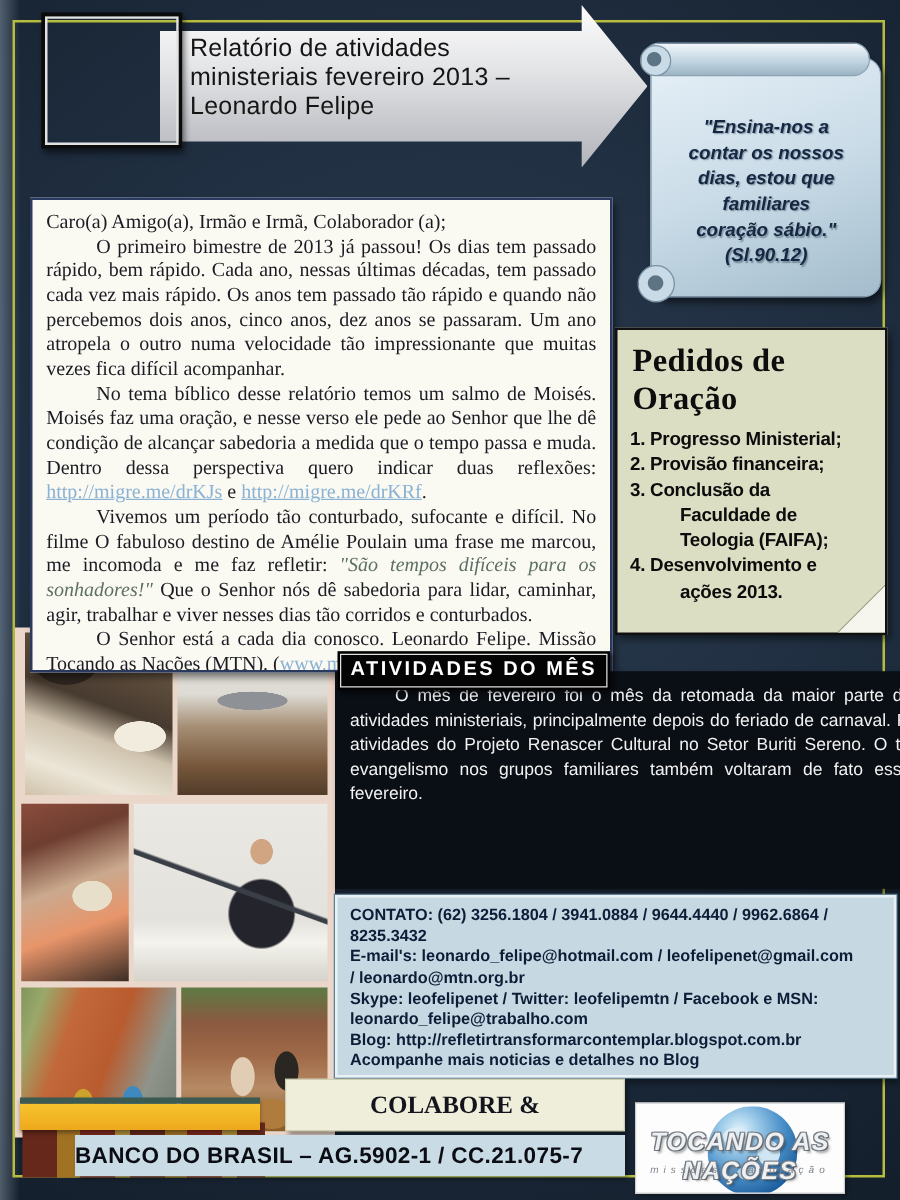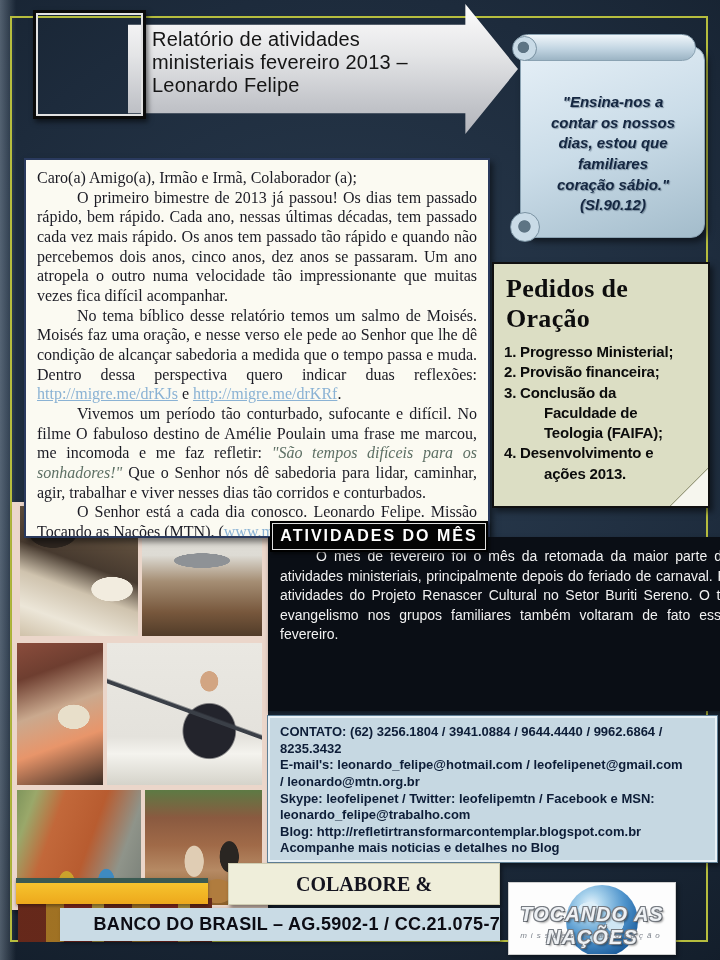--- a/index.html
+++ b/index.html
@@ -176,21 +176,21 @@
 
   
   .colabore {
     position:absolute; left:228px; top:863px; width:272px; height:42px; z-index:4;
     background:#efeeda; border:1px solid #cfcdb2; text-align:center;
     font-family:"Liberation Serif", serif; font-weight:bold; font-size:20px;
     line-height:40px; color:#14141f; box-shadow:2px 3px 4px rgba(0,0,0,.45);
   }
   .banco {
     position:absolute; left:60px; top:908px; width:440px; height:33px; z-index:5;
-    background:#c9dbe5; text-align:right; font-weight:bold; font-size:18px;
+    background:#c9dbe5; text-align:left; font-weight:bold; font-size:18px;
     line-height:33px; color:#0c0c14; letter-spacing:.3px; box-shadow:2px 2px 4px rgba(0,0,0,.4);
   }
   .logo-box {
     position:absolute; left:508px; top:882px; width:168px; height:73px; z-index:4;
     background:#fdfdfd; border:1px solid #d0d0d0; overflow:hidden;
     box-shadow:2px 2px 4px rgba(0,0,0,.4);
     font-style:italic;
   }
   .globe {
     position:absolute; left:57px; top:2px; width:72px; height:72px; border-radius:50%;

